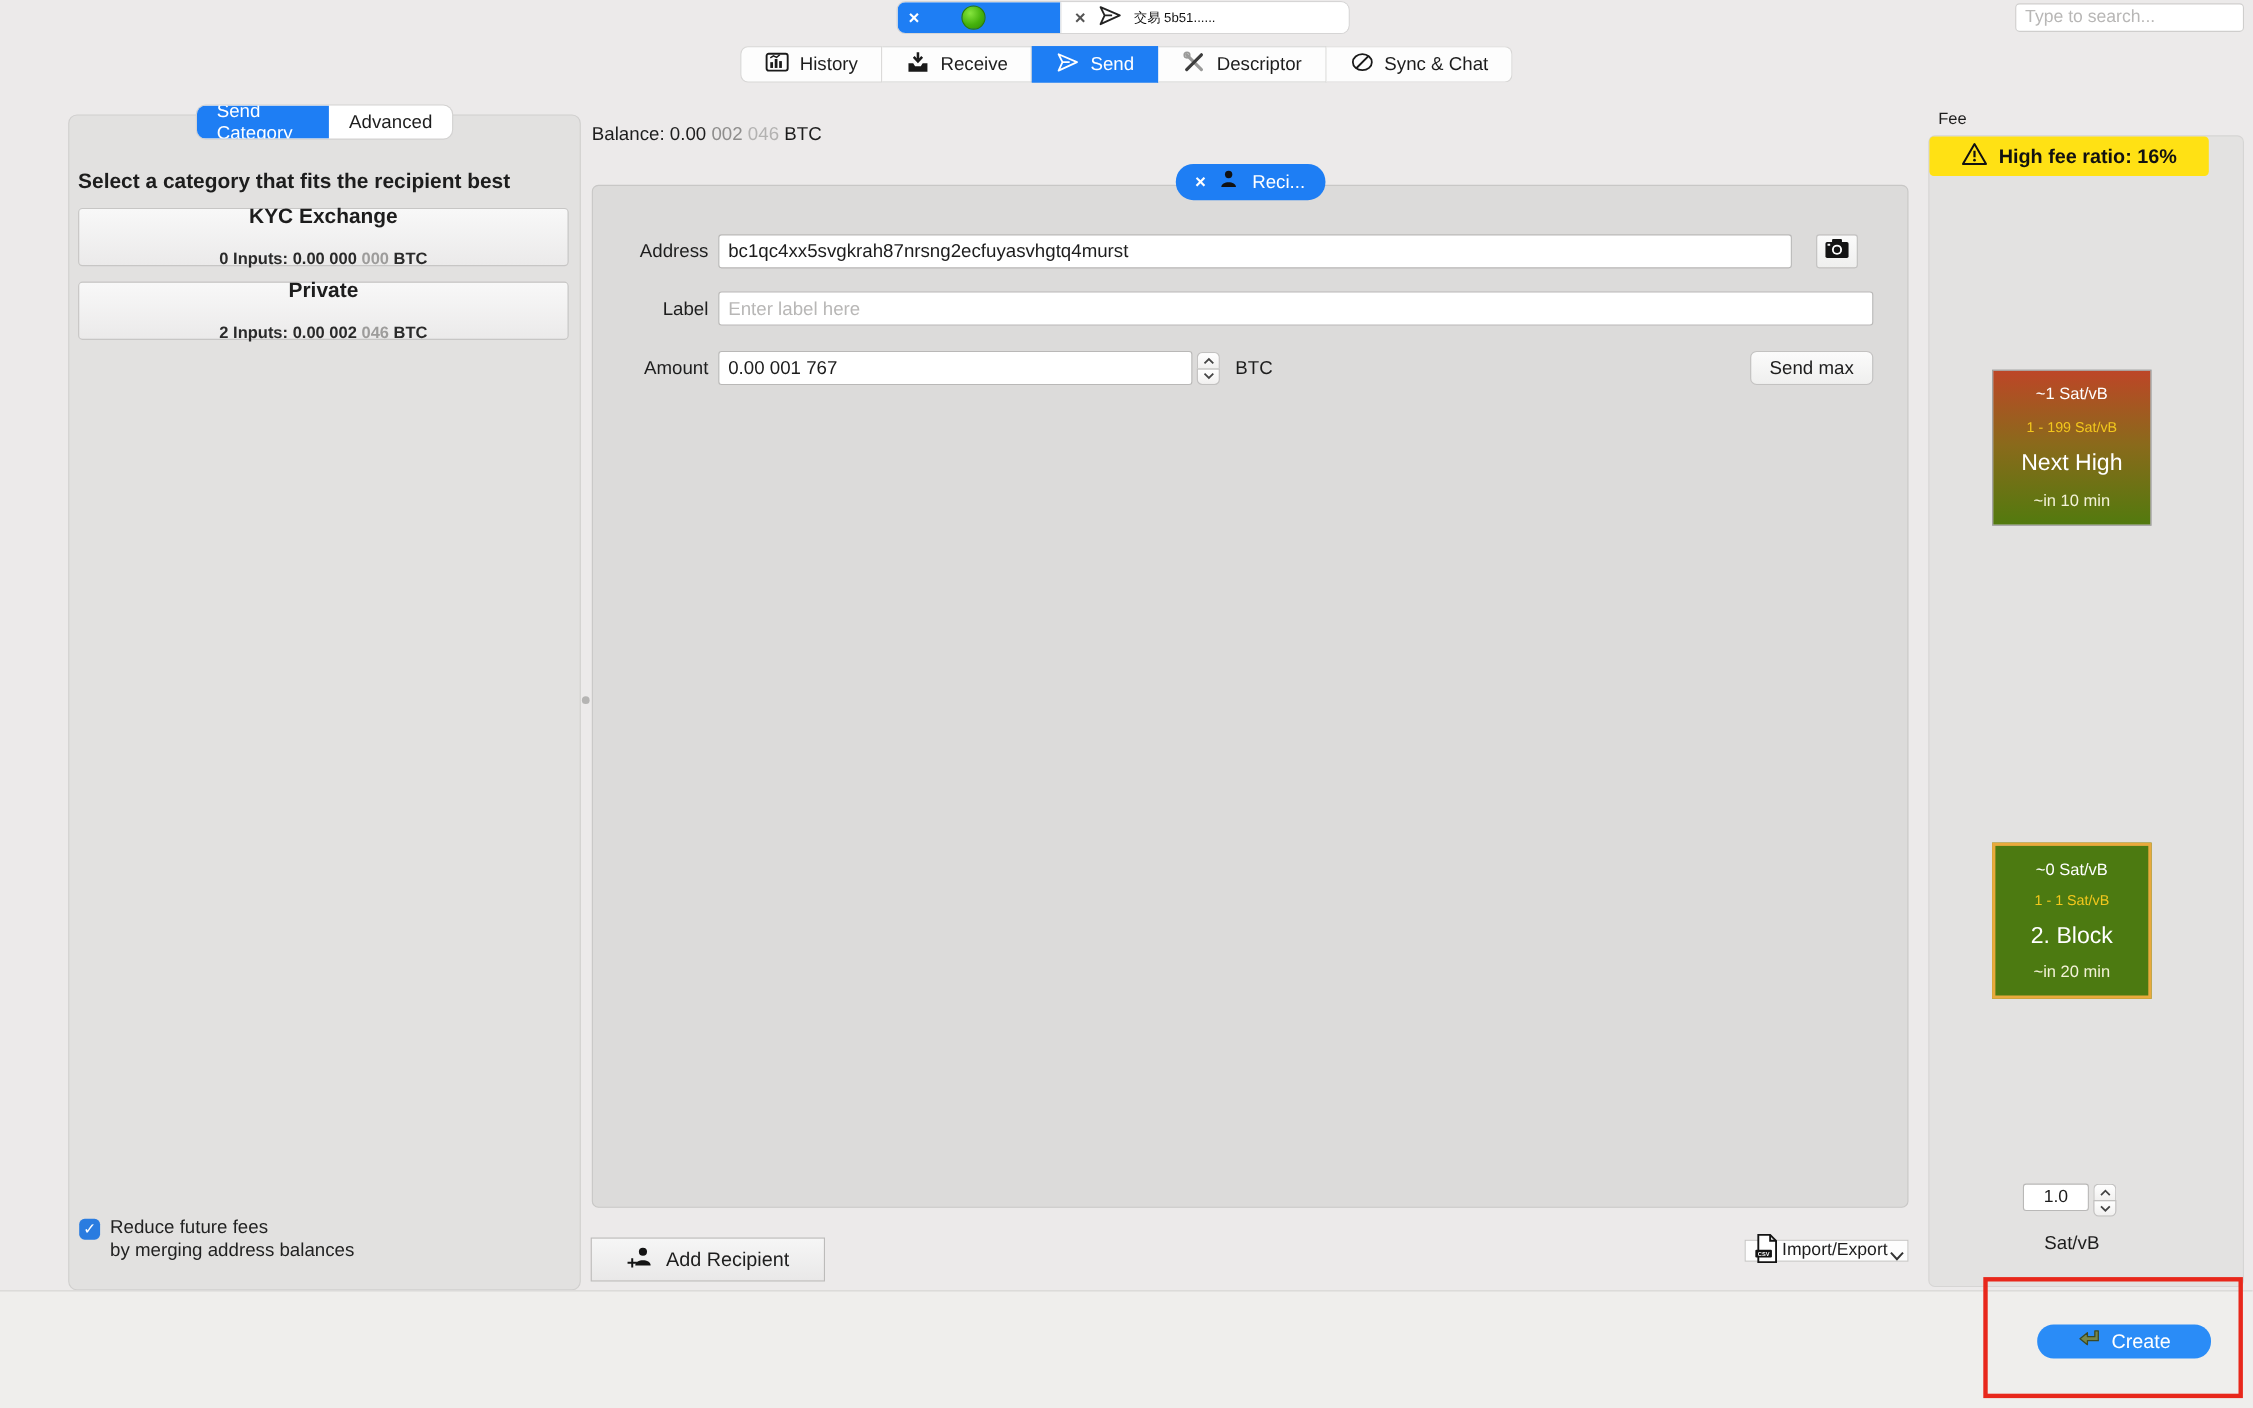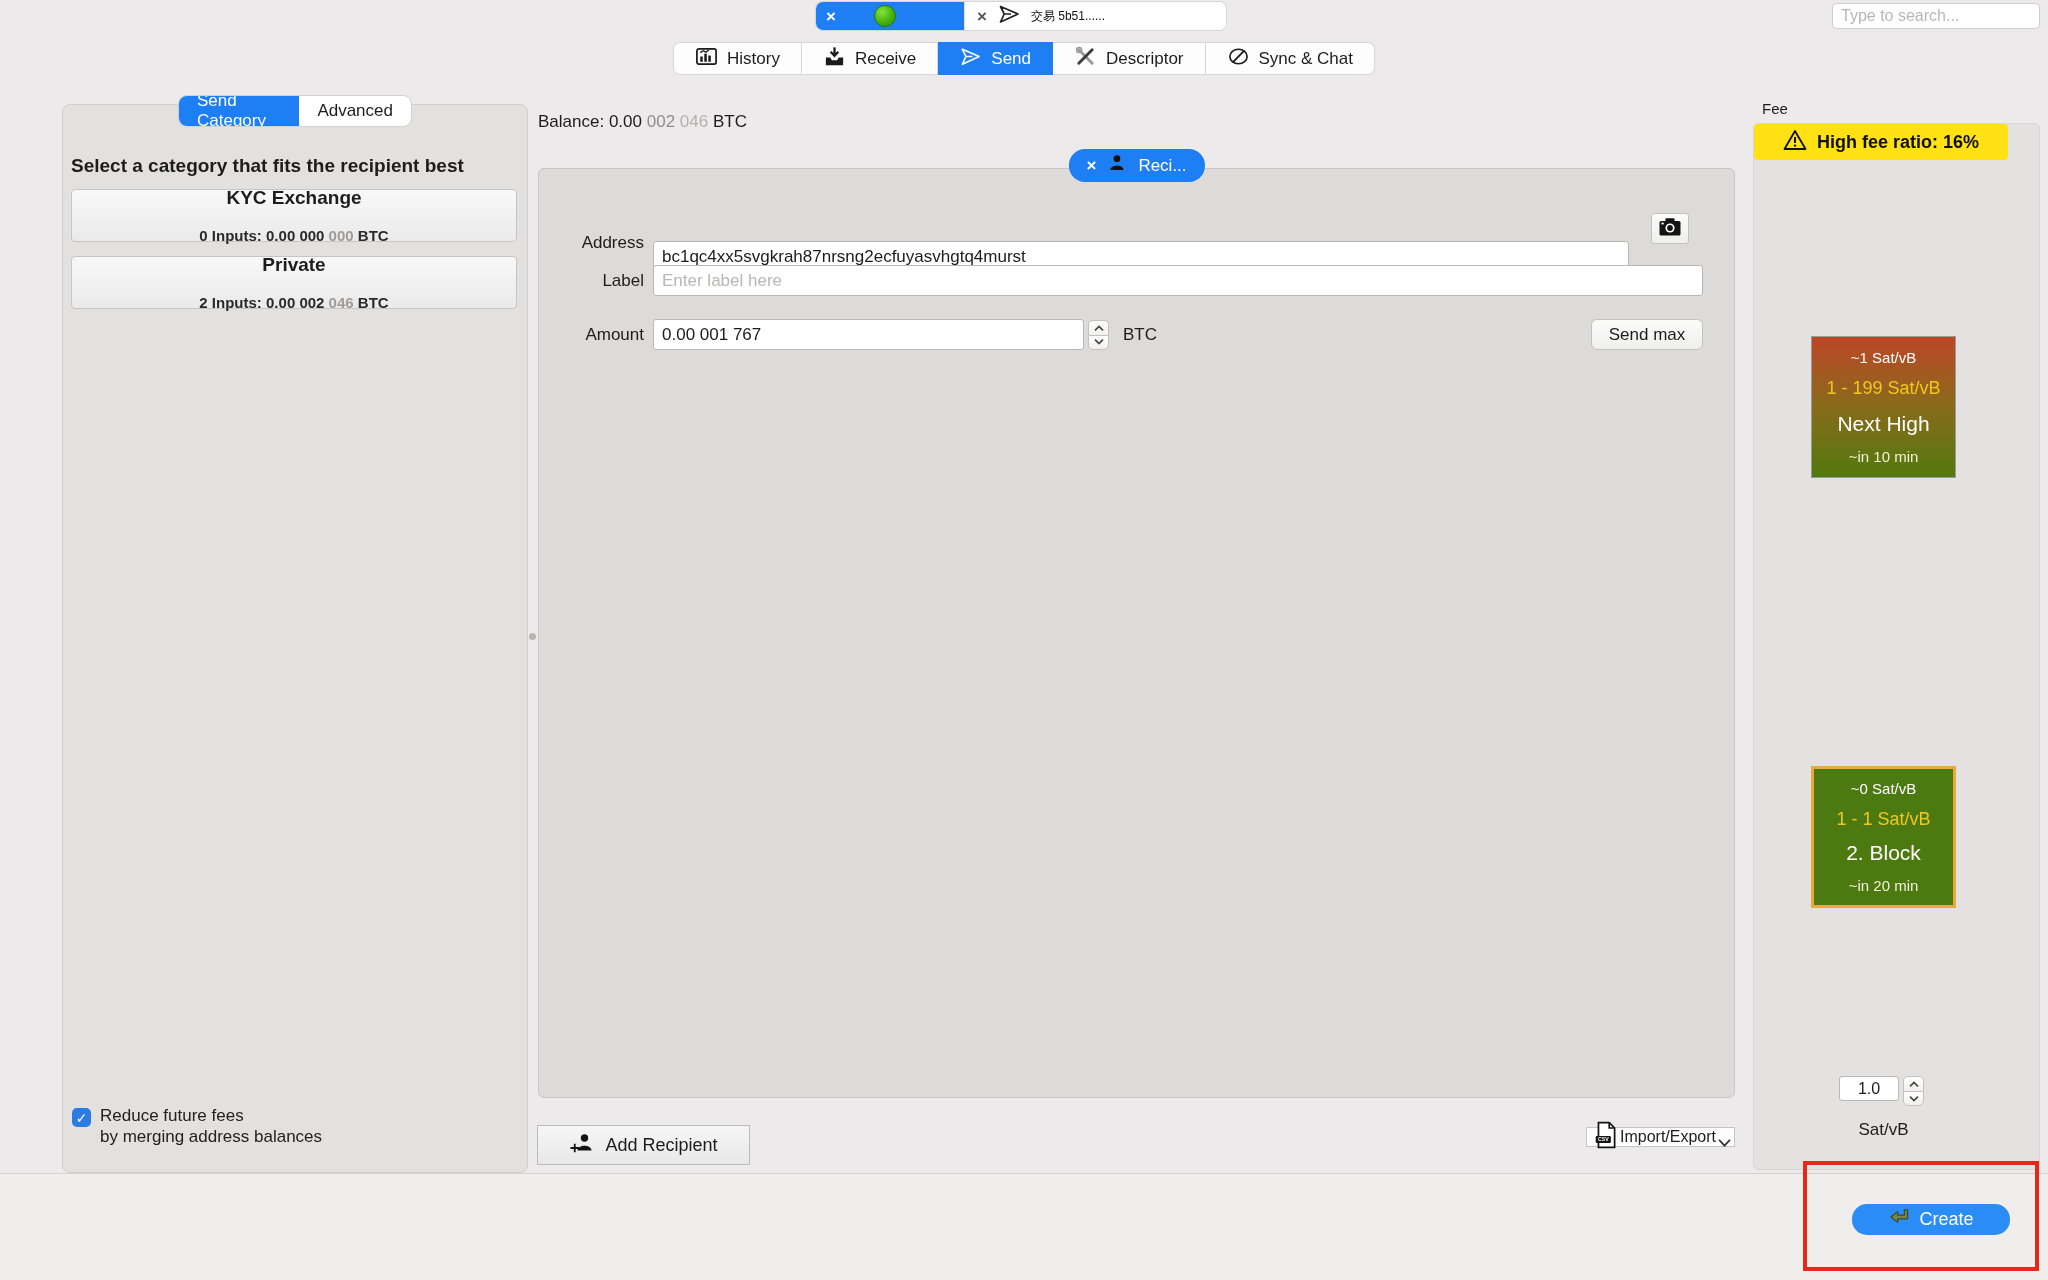--- a/index.html
+++ b/index.html
@@ -103,21 +103,21 @@
   .fee-title { left:1762px; top:100px; font-size:15px; }
   .fee-panel { left:1753px; top:123px; width:287px; height:1047px; background:#e3e2e1;
     border:1px solid #d6d5d4; border-radius:6px; }
   .fee-warning { position:absolute; left:0; top:0; width:254px; height:36px; background:#ffe114;
     border-radius:4px; display:flex; align-items:center; justify-content:center; gap:10px;
     font-size:18px; font-weight:700; color:#111; }
   .fee-block { position:absolute; left:57px; width:145px; height:142px; border:1px solid #9a9a99;
     color:#fff; display:flex; flex-direction:column; align-items:center;
     justify-content:space-evenly; text-align:center; cursor:default; }
   .fee-block .approx { font-size:15px; }
-  .fee-block .range { font-size:18px; color:#f2c71d; }
+  .fee-block .range { font-size:13px; color:#f2c71d; }
   .fee-block .bname { font-size:21px; }
   .fee-block .eta { font-size:15px; color:#f3f2d8; }
   .fee-block.next { top:212px; background:linear-gradient(180deg,#bd4627 0%,#8a6a1b 48%,#527a0e 100%); }
   .fee-block.second { top:642px; background:#4c7a11; border:3px solid #e9aa3c; }
   .rate-row { position:absolute; left:85px; top:952px; display:flex; align-items:flex-start; }
   .rate-input { width:60px; height:25px; font-size:16px; padding:0 5px;text-align:center; }
   .rate-unit { position:absolute; left:57px; top:996px; width:145px; text-align:center; font-size:17px; }
 
   .create-btn { left:1852px; top:1204px; width:158px; height:31px; background:#2a8cf7;
     border:none; border-radius:15px; color:#fff; font-size:18px; display:flex;
@@ -246,21 +246,21 @@
     <span class="close-x">×</span>
     <span><svg width="20" height="20" viewBox="0 0 24 24">
           <circle cx="12" cy="6.8" r="4" fill="#111"></circle>
           <path d="M4 20.5 C4 13.5 20 13.5 20 20.5 Z" fill="#111"></path>
         </svg></span>
     <span>Reci...</span>
   </div>
 
   <div class="form-row" style="left:0; top:44px;">
     <span class="form-label">Address</span>
-    <input class="txt-input" style="width: 976px; margin-top: 28px;" value="bc1qc4xx5svgkrah87nrsng2ecfuyasvhgtq4murst">
+    <input class="txt-input" style="width: 976px;" value="bc1qc4xx5svgkrah87nrsng2ecfuyasvhgtq4murst">
     <span class="cam-btn">
       <span><svg width="24" height="22" viewBox="0 0 24 22">
             <rect x="1.5" y="5" width="21" height="14.5" rx="1.5" fill="#141414"></rect>
             <rect x="7.5" y="2.2" width="9" height="4" rx="1" fill="#141414"></rect>
             <circle cx="12" cy="12" r="4.6" fill="#fff"></circle>
             <circle cx="12" cy="12" r="2.9" fill="#141414"></circle>
             <rect x="3.4" y="6.6" width="2.4" height="1.8" fill="#fff"></rect>
           </svg></span>
     </span>
   </div>

